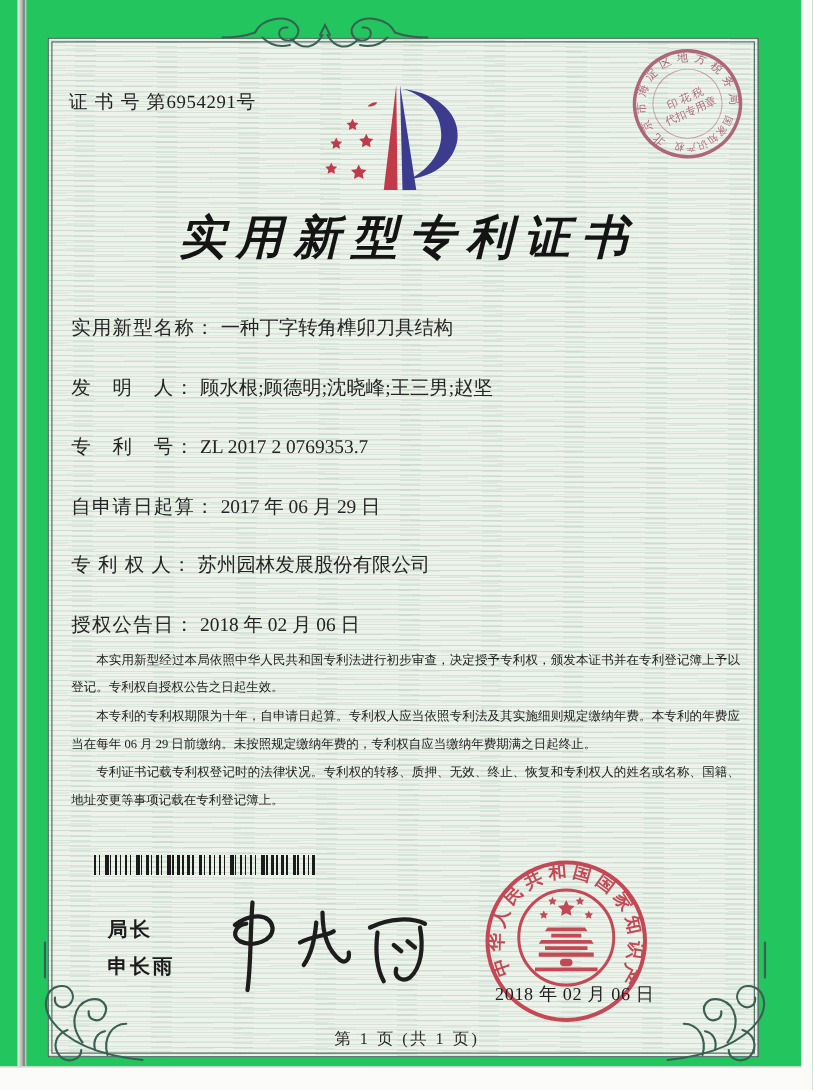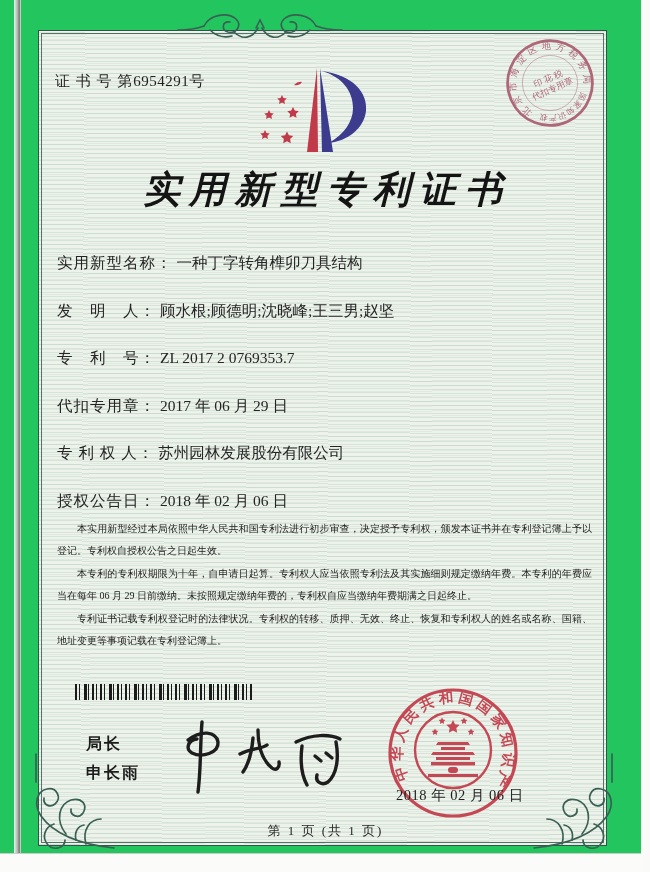--- a/index.html
+++ b/index.html
@@ -177,21 +177,21 @@
     <div class="field-row">
       <span class="lbl">实用新型名称：</span><span class="val">一种丁字转角榫卯刀具结构</span>
     </div>
     <div class="field-row">
       <span class="lbl">发　明　人：</span><span class="val">顾水根;顾德明;沈晓峰;王三男;赵坚</span>
     </div>
     <div class="field-row">
       <span class="lbl">专　利　号：</span><span class="val">ZL 2017 2 0769353.7</span>
     </div>
     <div class="field-row">
-      <span class="lbl">代扣专用章：</span><span class="val">2017 年 06 月 29 日</span>
+      <span class="lbl">自申请日起算：</span><span class="val">2017 年 06 月 29 日</span>
     </div>
     <div class="field-row">
       <span class="lbl">专 利 权 人：</span><span class="val">苏州园林发展股份有限公司</span>
     </div>
     <div class="field-row">
       <span class="lbl">授权公告日：</span><span class="val">2018 年 02 月 06 日</span>
     </div>
   </div>
 
   <div class="body-text">

